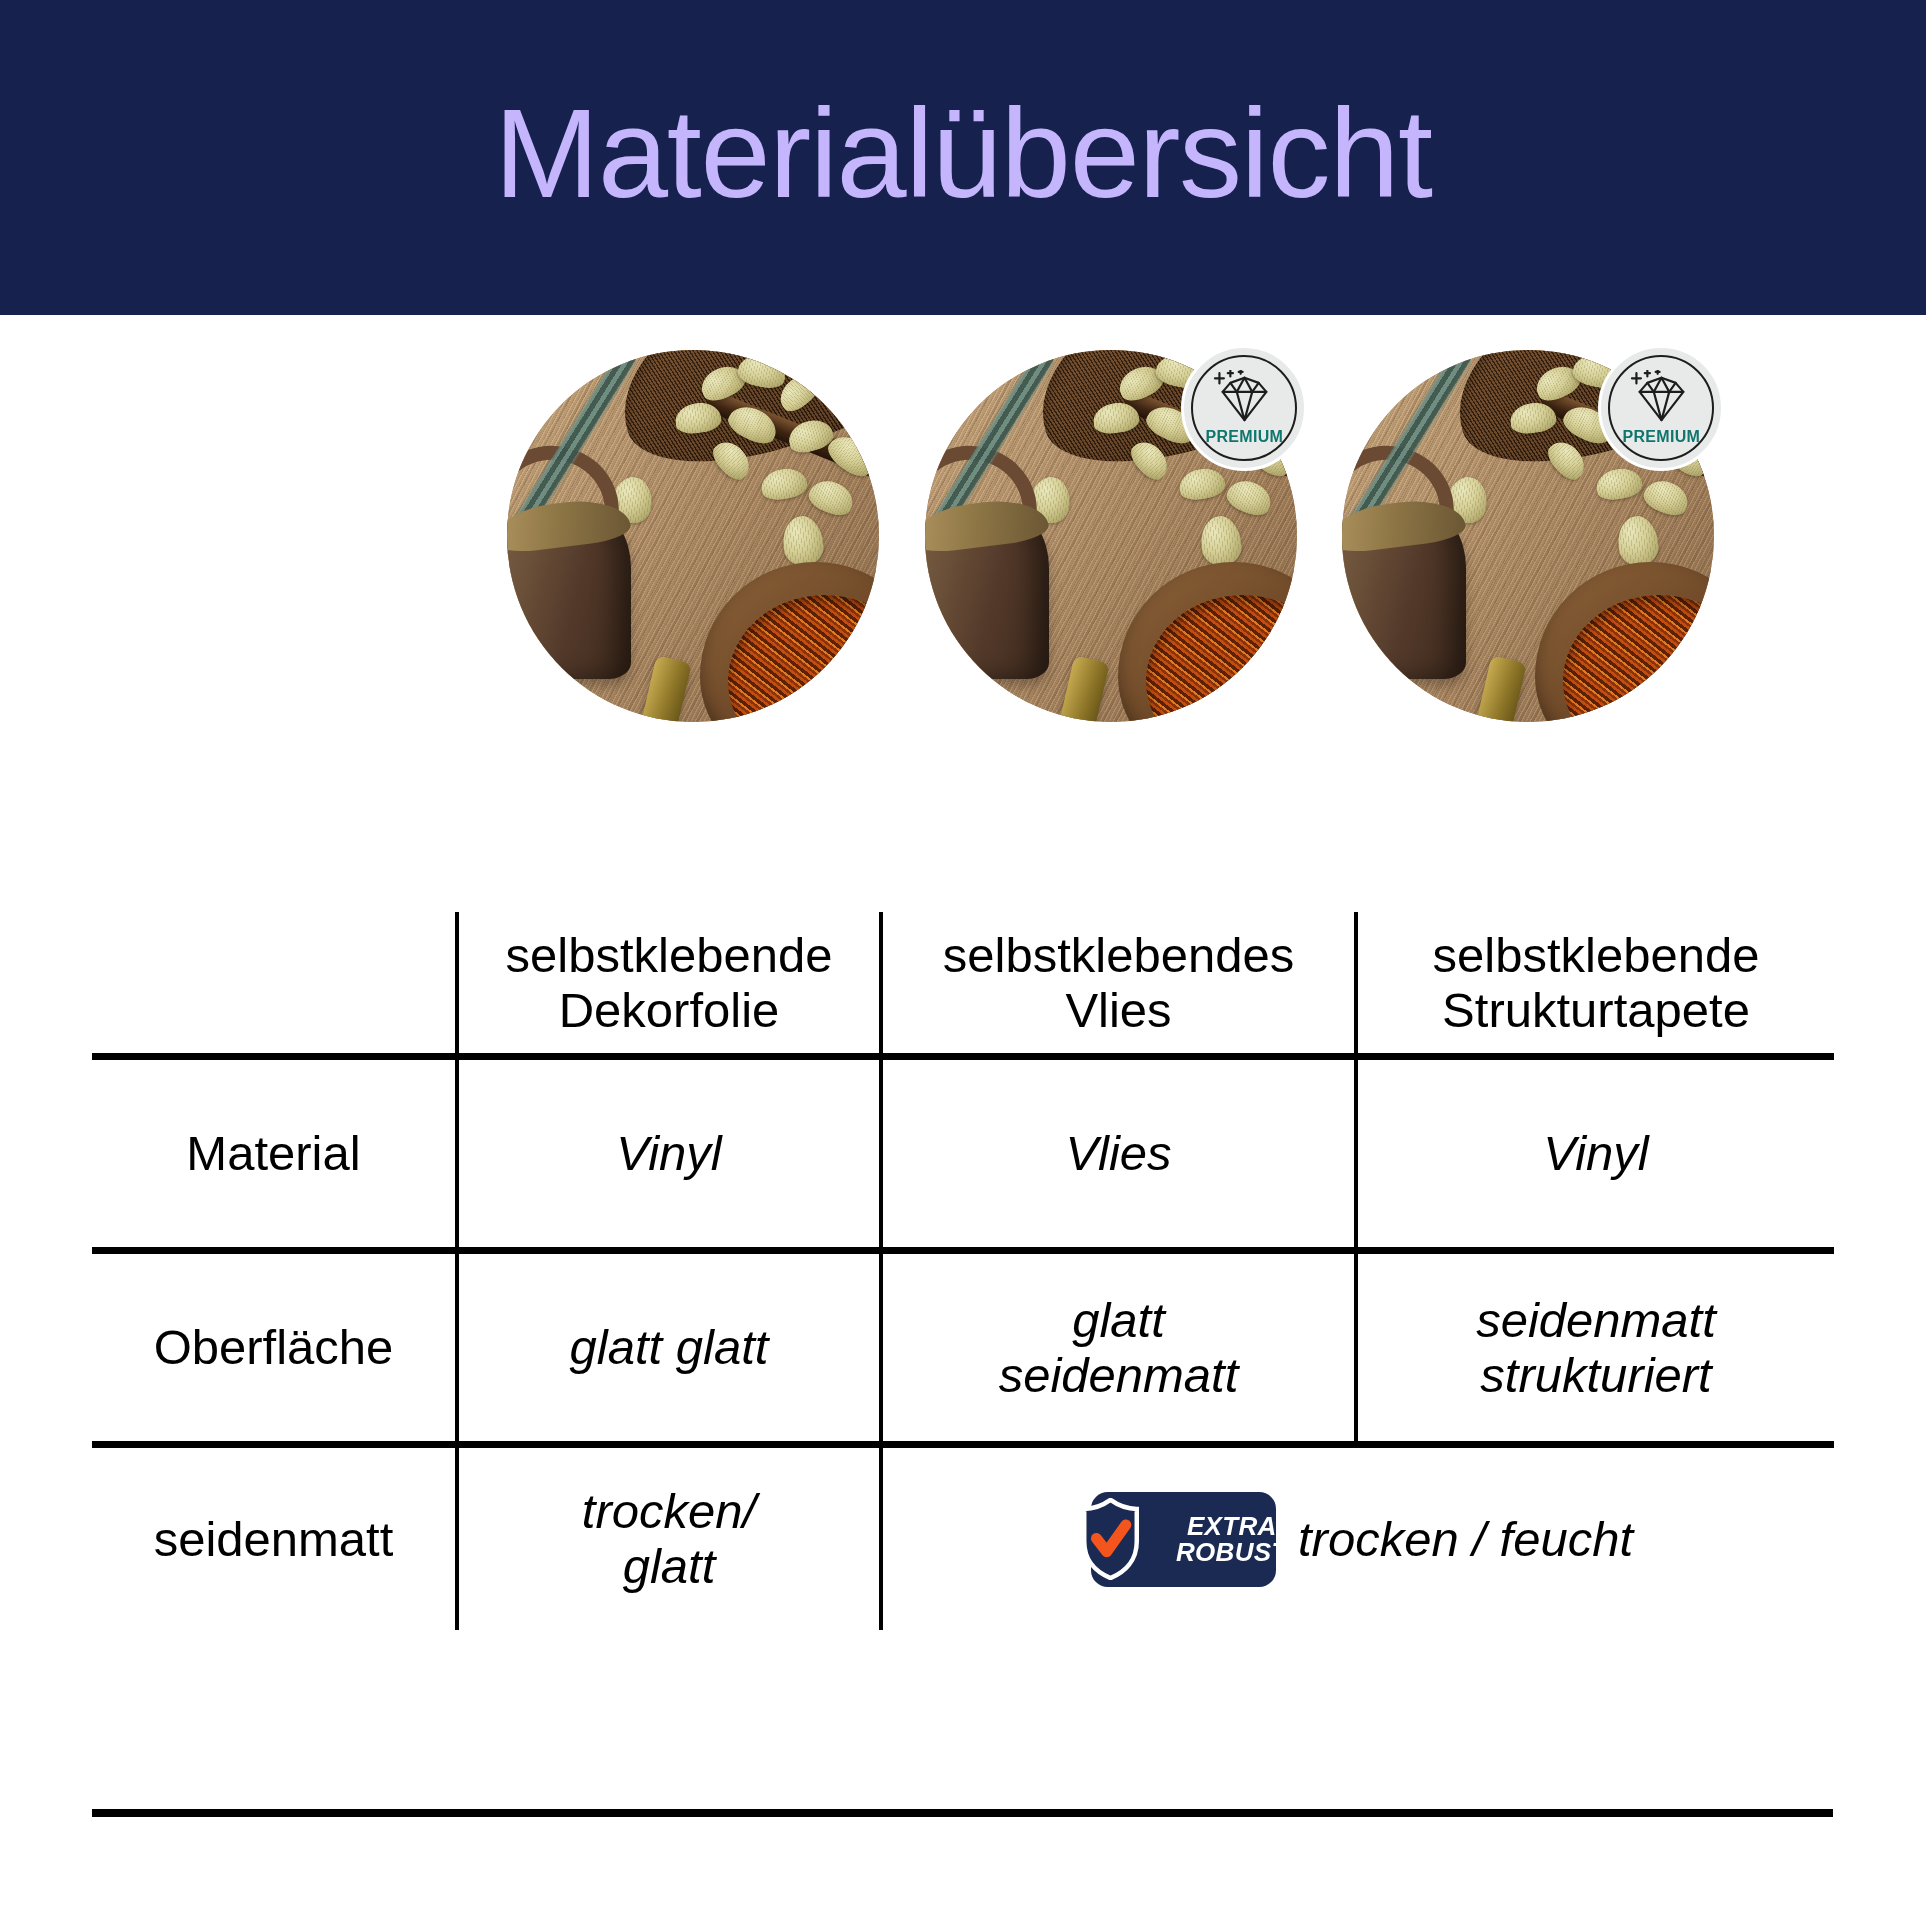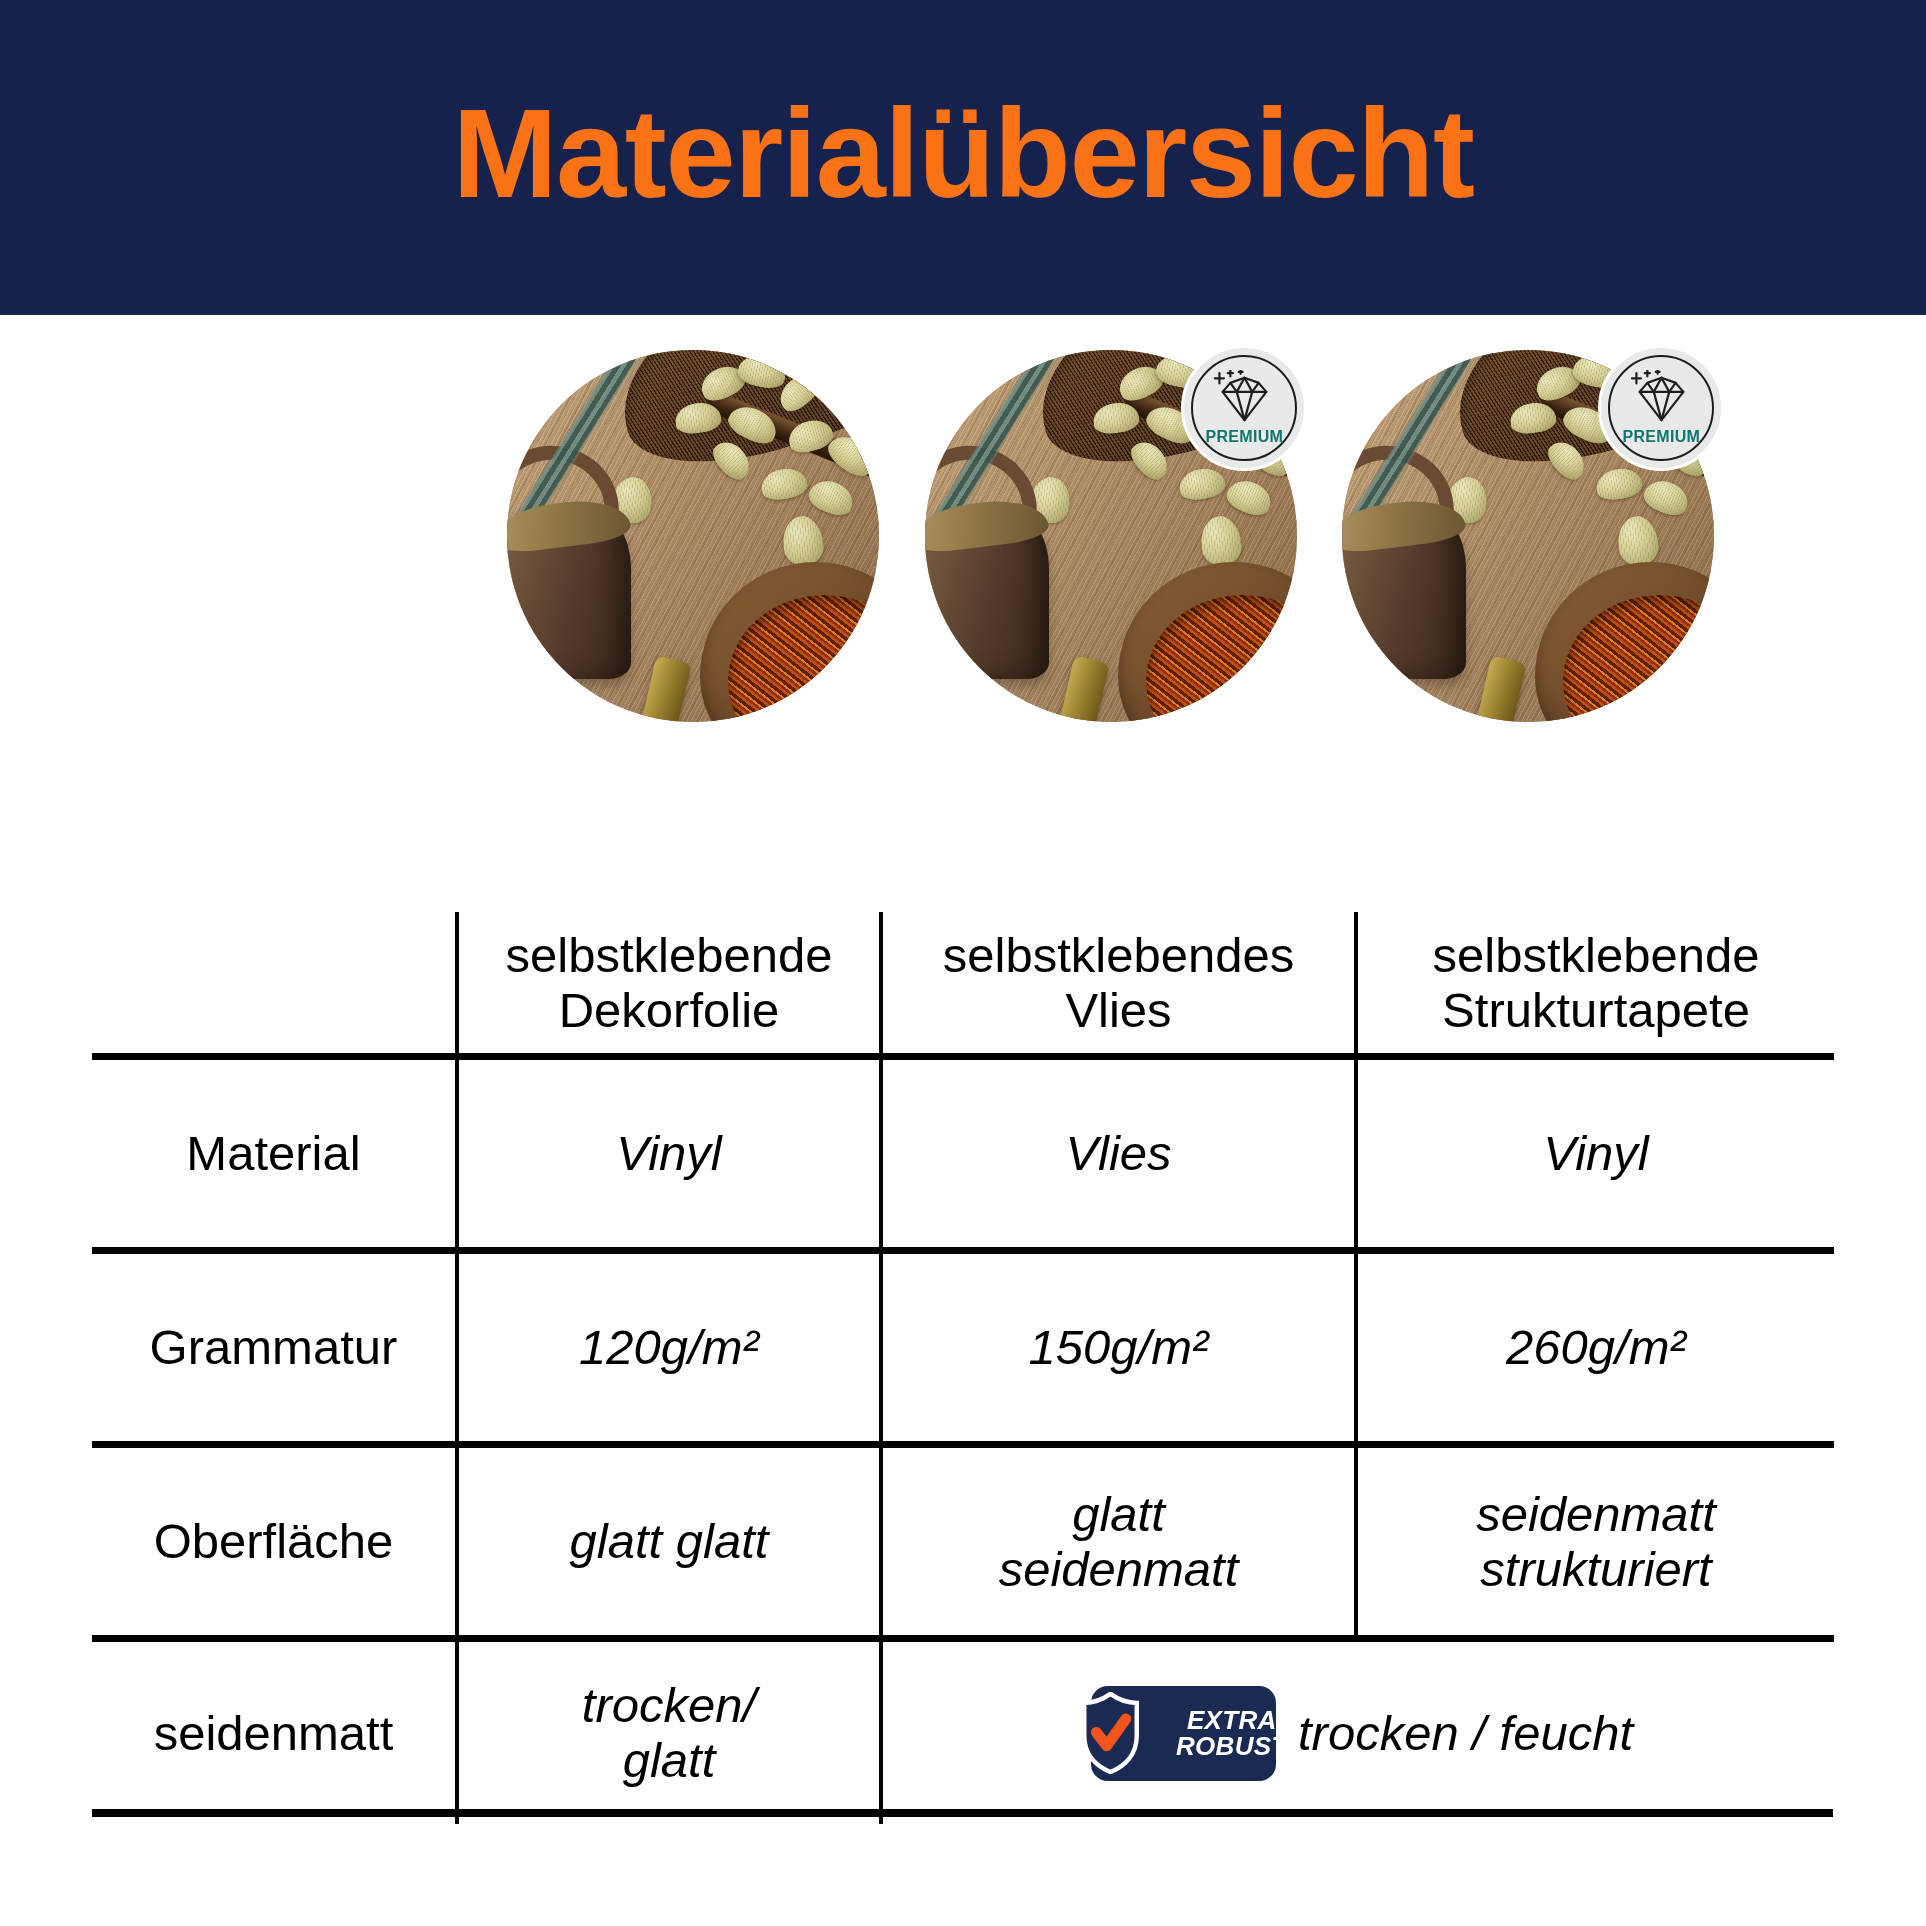--- a/index.html
+++ b/index.html
@@ -11,23 +11,23 @@
     overflow:hidden;
     position:relative;
   }
   
   #header-banner{
     position:absolute;left:0;top:0;width:1926px;height:315px;
     background:#16224d;
     display:flex;align-items:center;justify-content:center;
   }
   #page-title{
-    color:#f97316;
+    color:#c4b5fd;
     font-size:126px;
-    font-weight:bold;
+    font-weight:normal;
     letter-spacing:-1.3px;
     line-height:1;
     white-space:nowrap;
     margin-top:-6.4px;
   }
   
   #product-strip{
     position:absolute;left:0;top:350px;width:1926px;height:427px;
   }
   .product-item{
@@ -379,26 +379,20 @@
       </td>
     </tr>
 
     <tr class="row-body">
       <td class="rule">Material</td>
       <td class="rule cell-div">Vinyl</td>
       <td class="rule cell-div">Vlies</td>
       <td class="rule cell-div">Vinyl</td>
     </tr>
 
-    <tr class="row-body">
-      <td class="rule">Grammatur</td>
-      <td class="rule cell-div">120g/m²</td>
-      <td class="rule cell-div">150g/m²</td>
-      <td class="rule cell-div">260g/m²</td>
-    </tr>
 
     <tr class="row-body">
       <td class="rule">Oberfläche</td>
       <td class="rule cell-div">glatt glatt</td>
       <td class="rule cell-div cell-2line">
         <div>glatt</div>
         <div>seidenmatt</div>
       </td>
       <td class="rule cell-div cell-2line">
         <div>seidenmatt</div>

